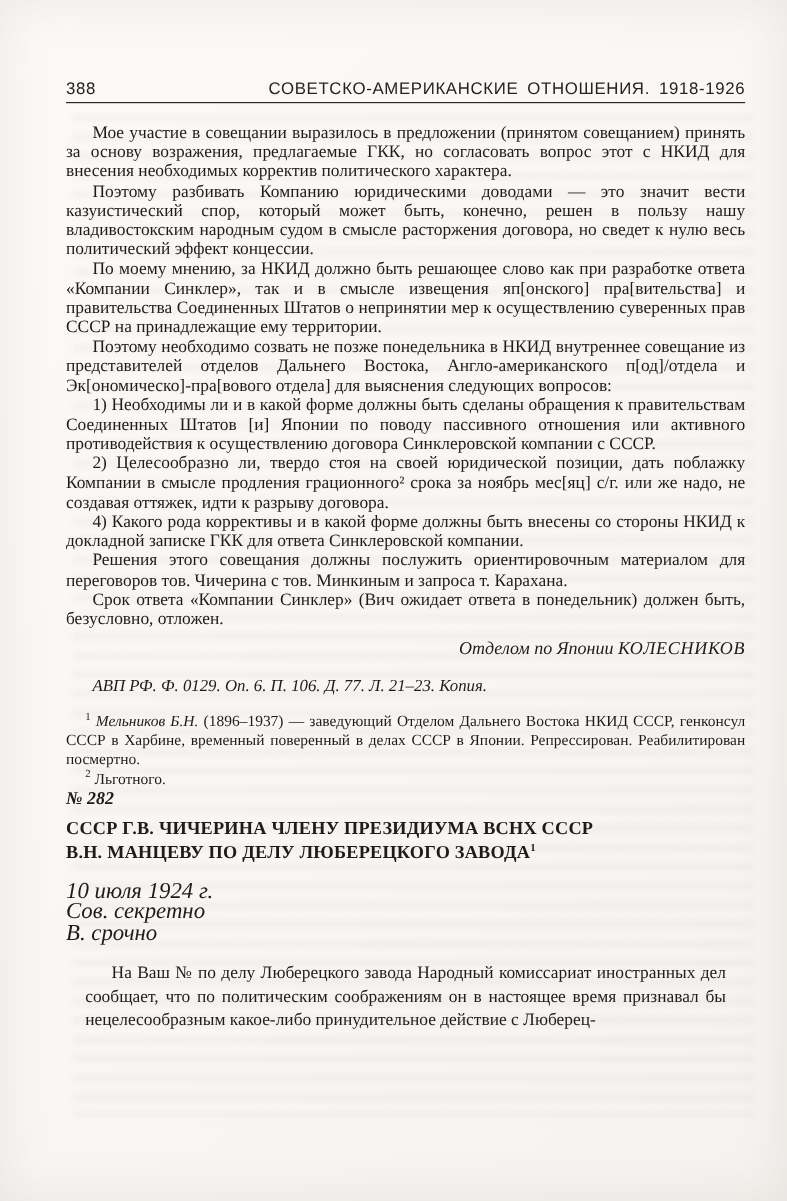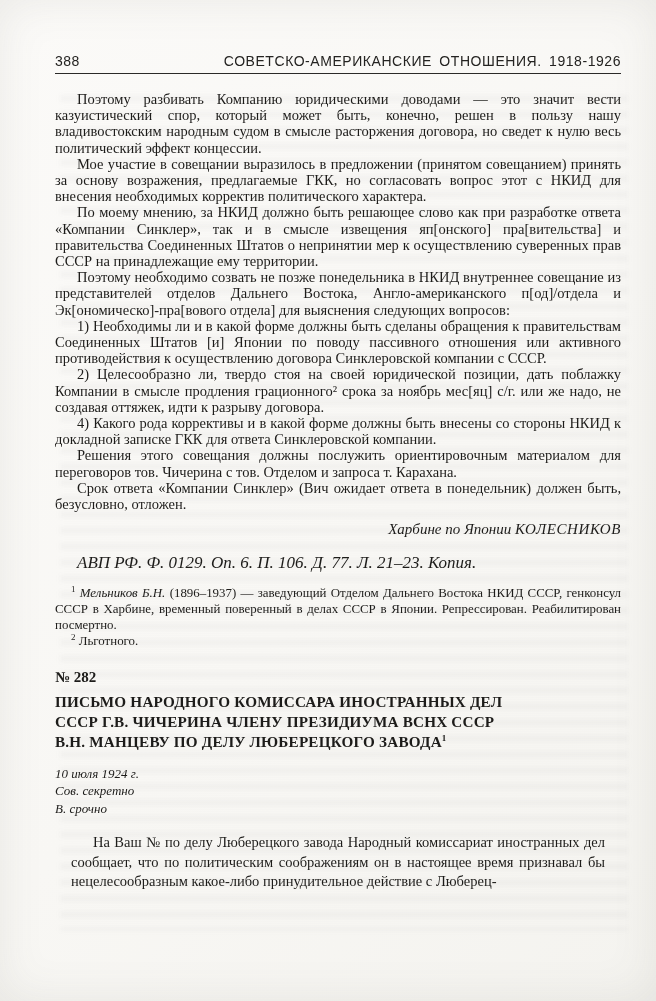--- a/index.html
+++ b/index.html
@@ -25,21 +25,21 @@
     background: repeating-linear-gradient(
       to bottom,
       rgba(110,110,118,0.045) 0px, rgba(110,110,118,0.045) 7px,
       transparent 7px, transparent 16px);
     filter: blur(2px);
     pointer-events: none;
   }
   .content {
     position: absolute;
     left: 55px;
-    top: 0;
+    top: 12px;
     width: 566px;
   }
   .running-head {
     display: flex;
     justify-content: space-between;
     align-items: flex-end;
     padding-top: 53px;
     padding-bottom: 4px;
     border-bottom: 1.6px solid #2b2a28;
     font-family: "Liberation Sans", sans-serif;
@@ -69,52 +69,52 @@
     margin-top: 9px;
     text-align: right;
     font-style: italic;
     font-size: 15px;
     white-space: nowrap;
   }
   .signature .sig-name { letter-spacing: 0.6px; margin-top: 44px; }
   .archive-ref {
     margin-top: 15px;
     font-style: italic;
-    font-size: 17px;
+    font-size: 14px;
     text-indent: 22px;
   }
   .footnotes {
     margin-top: 13px;
     font-size: 12.9px;
     line-height: 15.9px;
     text-align: justify;
   }
   .footnote { text-indent: 16px; }
   .fn-name { font-style: italic; }
   sup {
     font-size: 9px;
     line-height: 0;
     vertical-align: super;
   }
   .doc-number {
-    margin-top: 19px;
     font-weight: bold;
     font-size: 15px;
+    font-style: italic;
   }
   .doc-title {
     margin-top: 6px;
     font-weight: bold;
     font-size: 15.2px;
     line-height: 20px;
     letter-spacing: 0.2px;
   }
   .dateline {
     margin-top: 13px;
     font-style: italic;
-    font-size: 13px;
+    font-size: 19px;
     line-height: 17.5px;
   }
   .doc2-body {
     margin-top: 13px;
     font-size: 14.5px;
     line-height: 19.2px;
     text-align: justify;
   }
   .doc2-body p { margin: 16px; text-indent: 22px; }
 </style>
@@ -125,47 +125,46 @@
   <div class="bleed"></div>
 
   <div class="content">
 
     <div class="running-head">
       <span class="page-number">388</span>
       <span class="running-title">СОВЕТСКО-АМЕРИКАНСКИЕ ОТНОШЕНИЯ. 1918-1926</span>
     </div>
 
     <div class="doc-body">
+      <p>Мое участие в совещании выразилось в предложении (принятом совещанием) принять за основу возражения, предлагаемые ГКК, но согласовать вопрос этот с НКИД для внесения необходимых корректив политического характера.</p>
       <p>Поэтому разбивать Компанию юридическими доводами — это значит вести казуистический спор, который может быть, конечно, решен в пользу нашу владивостокским народным судом в смысле расторжения договора, но сведет к нулю весь политический эффект концессии.</p>
-      <p>Мое участие в совещании выразилось в предложении (принятом совещанием) принять за основу возражения, предлагаемые ГКК, но согласовать вопрос этот с НКИД для внесения необходимых корректив политического характера.</p>
       <p>По моему мнению, за НКИД должно быть решающее слово как при разработке ответа «Компании Синклер», так и в смысле извещения яп[онского] пра[вительства] и правительства Соединенных Штатов о непринятии мер к осуществлению суверенных прав СССР на принадлежащие ему территории.</p>
       <p>Поэтому необходимо созвать не позже понедельника в НКИД внутреннее совещание из представителей отделов Дальнего Востока, Англо-американского п[од]/отдела и Эк[ономическо]-пра[вового отдела] для выяснения следующих вопросов:</p>
       <p>1) Необходимы ли и в какой форме должны быть сделаны обращения к правительствам Соединенных Штатов [и] Японии по поводу пассивного отношения или активного противодействия к осуществлению договора Синклеровской компании с СССР.</p>
       <p>2) Целесообразно ли, твердо стоя на своей юридической позиции, дать поблажку Компании в смысле продления грационного² срока за ноябрь мес[яц] с/г. или же надо, не создавая оттяжек, идти к разрыву договора.</p>
       <p>4) Какого рода коррективы и в какой форме должны быть внесены со стороны НКИД к докладной записке ГКК для ответа Синклеровской компании.</p>
-      <p>Решения этого совещания должны послужить ориентировочным материалом для переговоров тов. Чичерина с тов. Отделом и запроса т. Карахана.</p>
+      <p>Решения этого совещания должны послужить ориентировочным материалом для переговоров тов. Чичерина с тов. Минкиным и запроса т. Карахана.</p>
       <p>Срок ответа «Компании Синклер» (Вич ожидает ответа в понедельник) должен быть, безусловно, отложен.</p>
     </div>
 
     <div class="signature">
-      <span class="sig-role">Харбине по Японии</span>
+      <span class="sig-role">Отделом по Японии</span>
       <span class="sig-name">КОЛЕСНИКОВ</span>
     </div>
 
     <div class="archive-ref">АВП РФ. Ф. 0129. Оп. 6. П. 106. Д. 77. Л. 21–23. Копия.</div>
 
     <div class="footnotes">
       <div class="footnote"><sup>1</sup> <span class="fn-name">Мельников Б.Н.</span> <span>(1896–1937) — заведующий Отделом Дальнего Востока НКИД СССР, генконсул СССР в Харбине, временный поверенный в делах СССР в Японии. Репрессирован. Реабилитирован посмертно.</span></div>
       <div class="footnote"><sup>2</sup> <span>Льготного.</span></div>
     </div>
 
     <div class="doc-number">№ 282</div>
 
     <div class="doc-title">
-      <div>ПИСЬМО НАРОДНОГО КОМИССАРА ИНОСТРАННЫХ ДЕЛ</div>
       <div>СССР Г.В. ЧИЧЕРИНА ЧЛЕНУ ПРЕЗИДИУМА ВСНХ СССР</div>
       <div><span>В.Н. МАНЦЕВУ ПО ДЕЛУ ЛЮБЕРЕЦКОГО ЗАВОДА</span><sup>1</sup></div>
     </div>
 
     <div class="dateline">
       <div>10 июля 1924 г.</div>
       <div>Сов. секретно</div>
       <div>В. срочно</div>
     </div>
 

